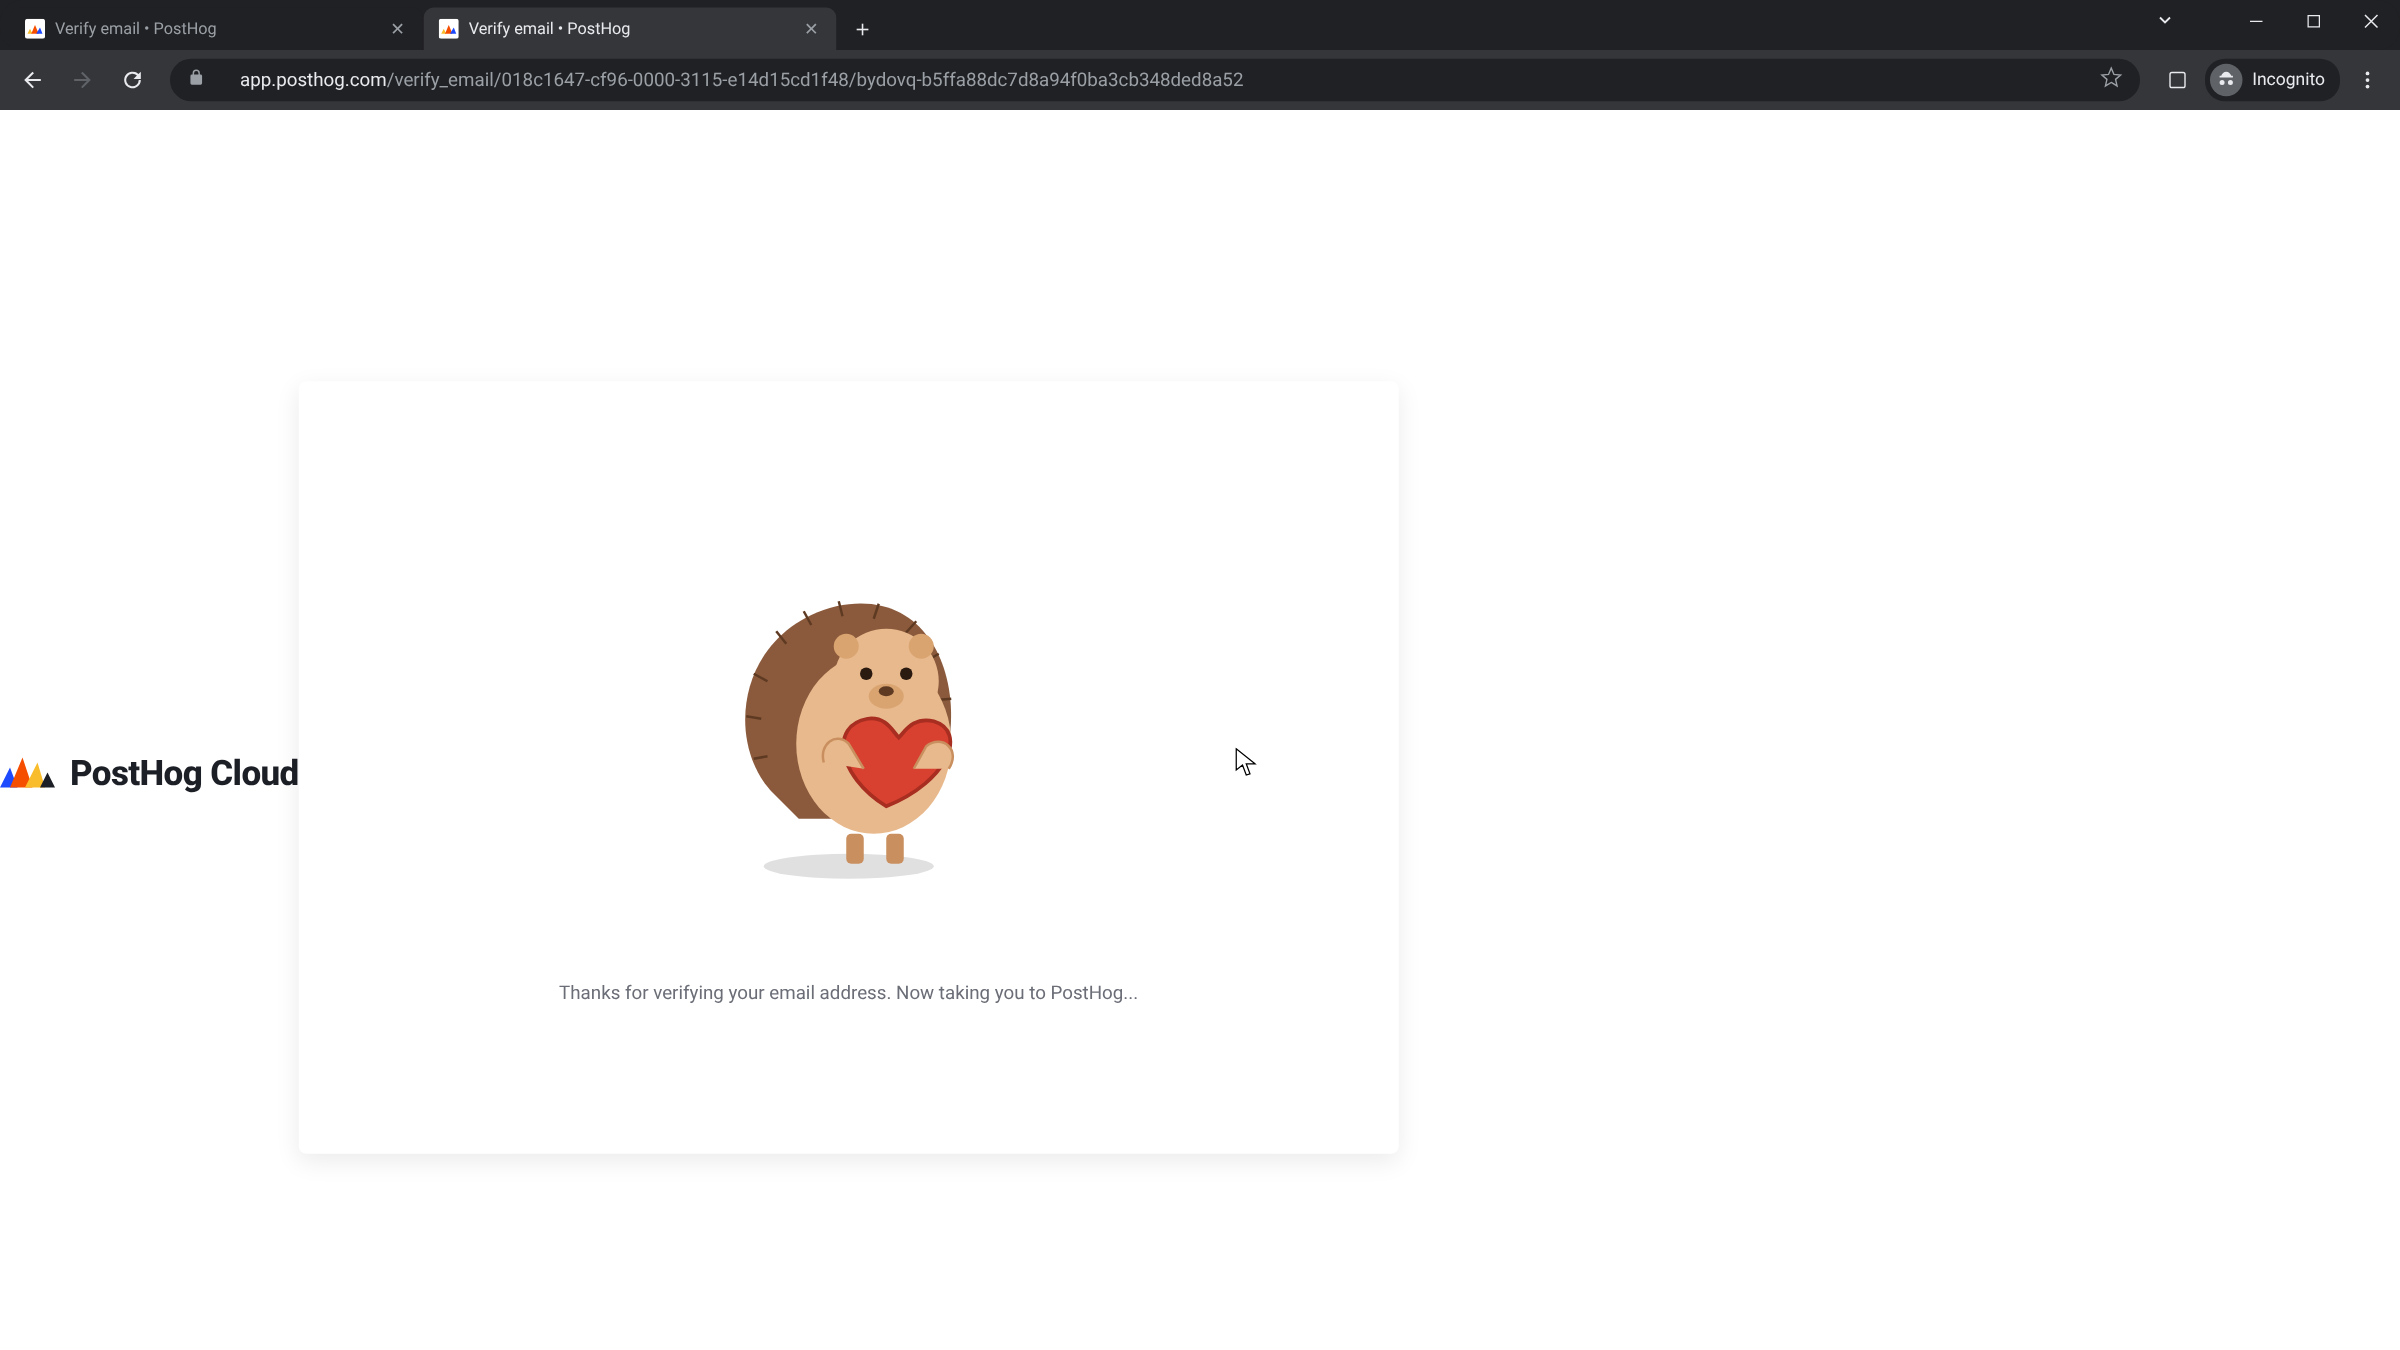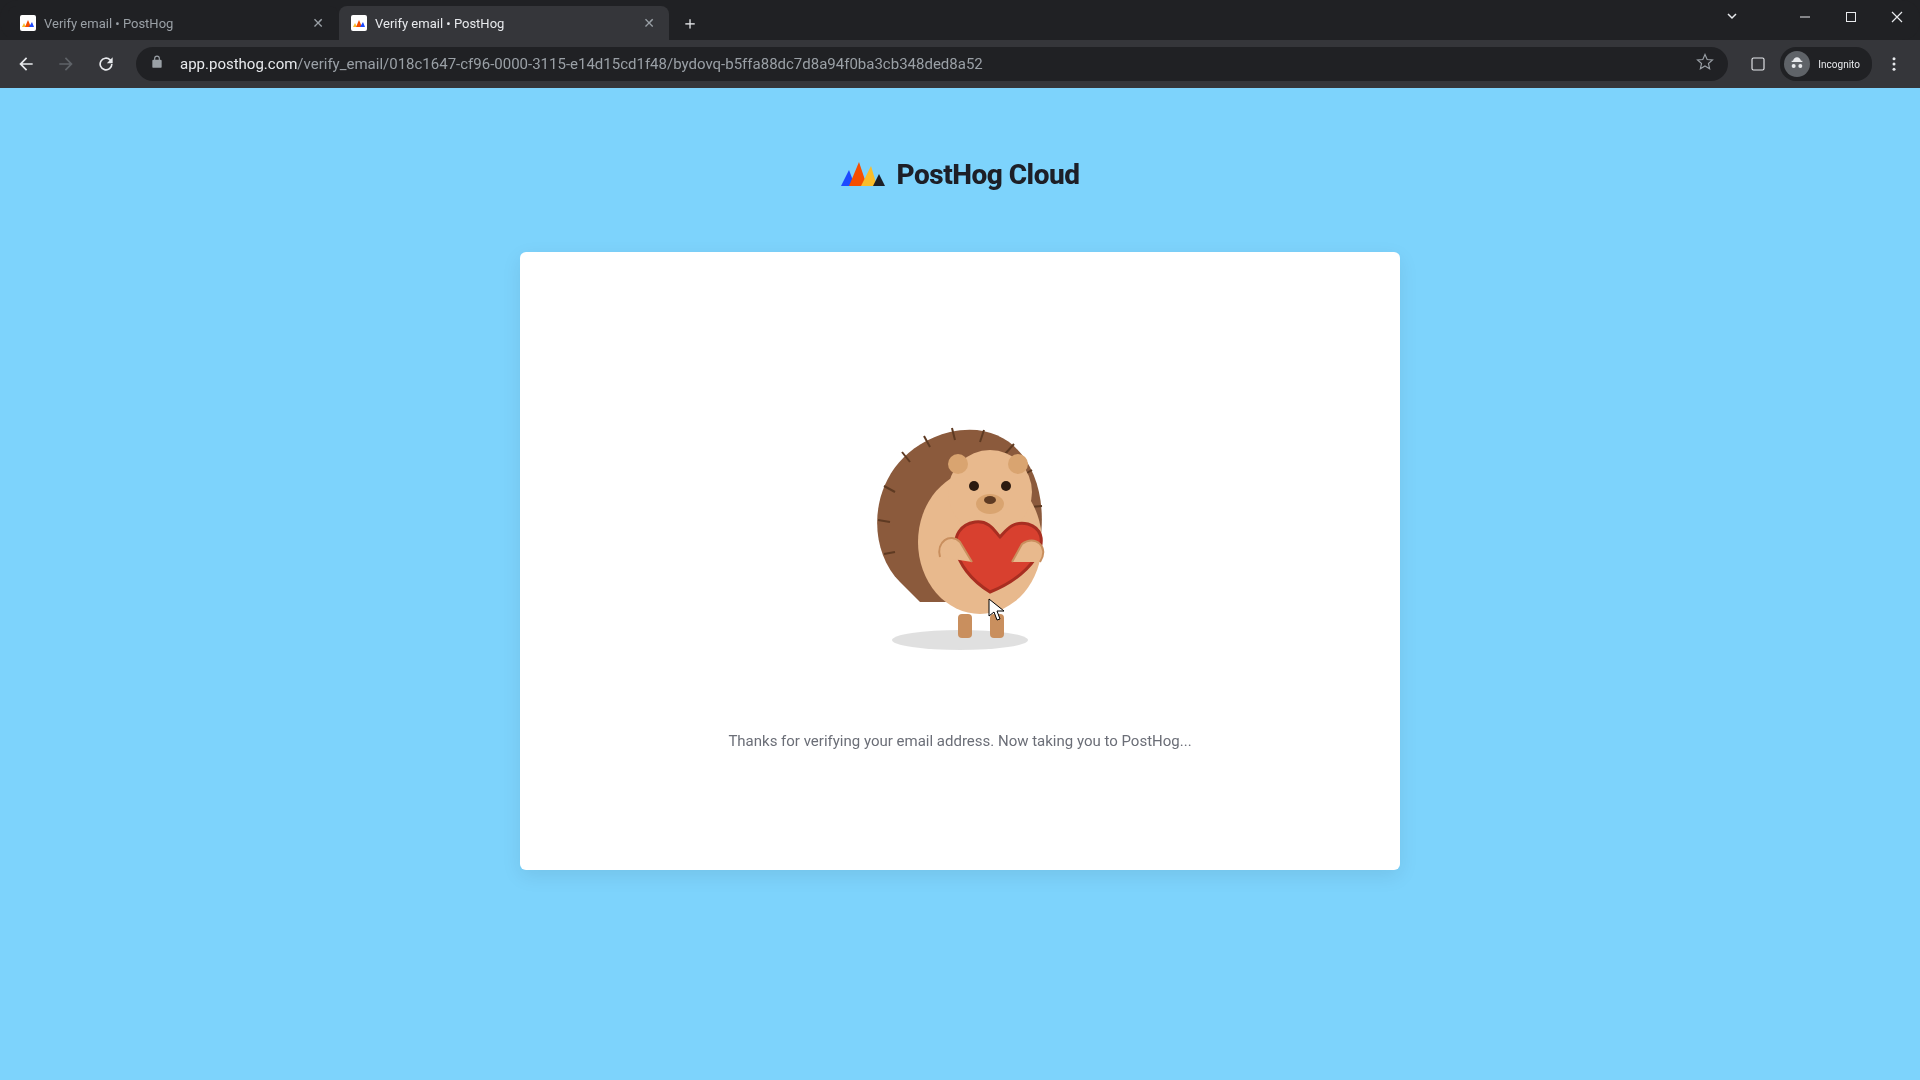--- a/index.html
+++ b/index.html
@@ -118,51 +118,51 @@
       flex: 1;
       height: 34px;
       background: #202124;
       border-radius: 17px;
       display: flex;
       align-items: center;
       padding: 0 14px;
       margin: 0 8px;
       color: #e8eaed;
       font-size: 15px;
-      gap: 16px;
+      gap: 28px;
     }
     .url-text { flex: 1; white-space: nowrap; overflow: hidden; }
     .url-domain { color: #e8eaed; }
     .url-path { color: #9aa0a6; }
     .incognito-badge {
       display: flex;
       align-items: center;
       gap: 8px;
       background: #202124;
       border-radius: 16px;
       padding: 4px 12px 4px 4px;
       color: #e8eaed;
-      font-size: 10px;
+      font-size: 14px;
     }
     .incognito-icon {
       width: 26px;
       height: 26px;
       border-radius: 50%;
       background: #5f6368;
       display: flex;
       align-items: center;
       justify-content: center;
     }
 
     
     .viewport {
       height: calc(1080px - 88px);
-      background: #7dd3fc;
-      display: flex;
-      flex-direction: column;
+      background: #ffffff;
+      display: flex;
+      flex-direction: row;
       align-items: center;
     }
     .brand {
       display: flex;
       align-items: center;
       gap: 12px;
       margin-top: 68px;
     }
     .brand-logo {
       width: 44px;

